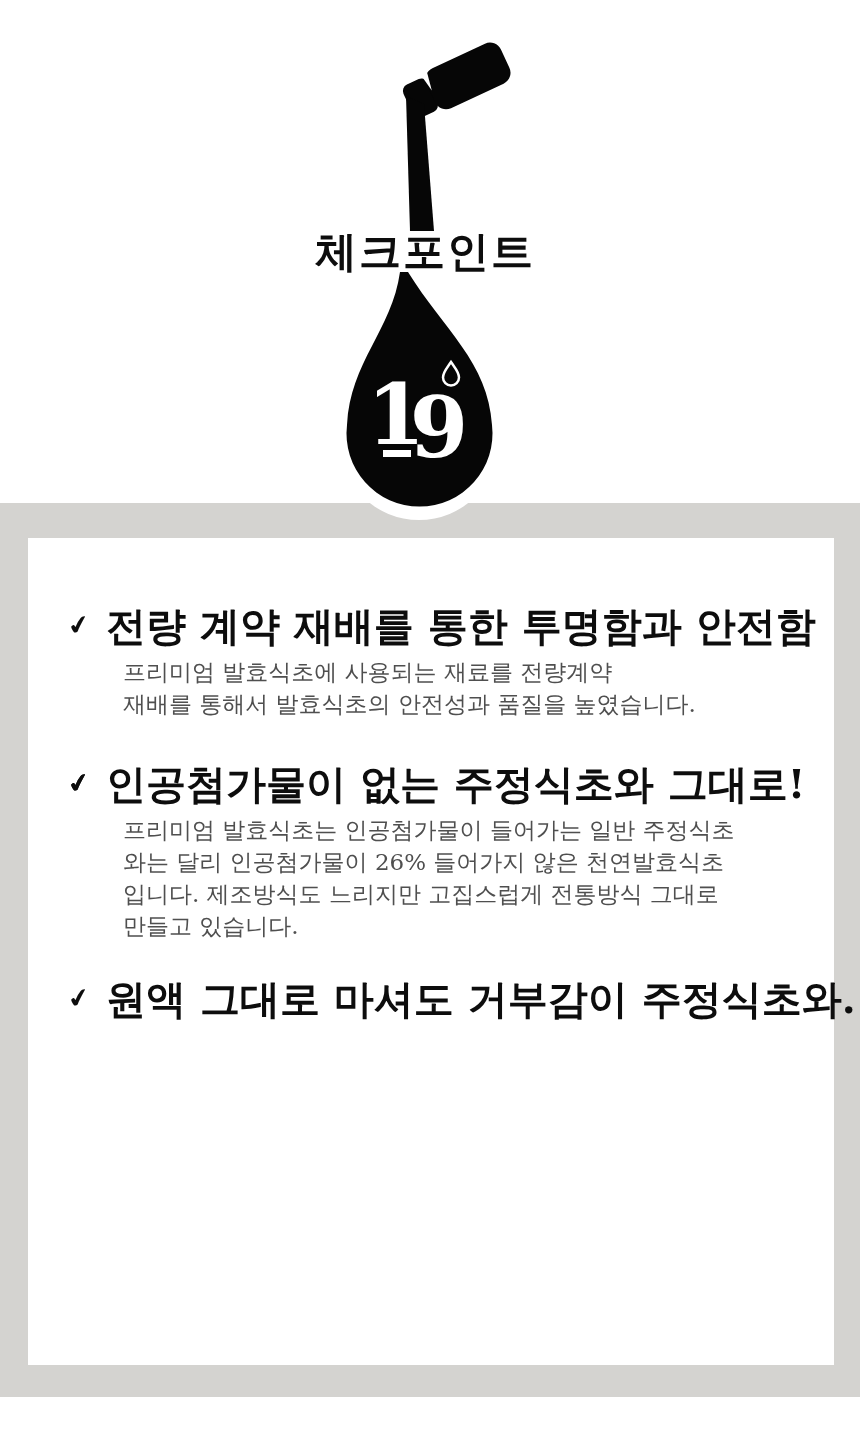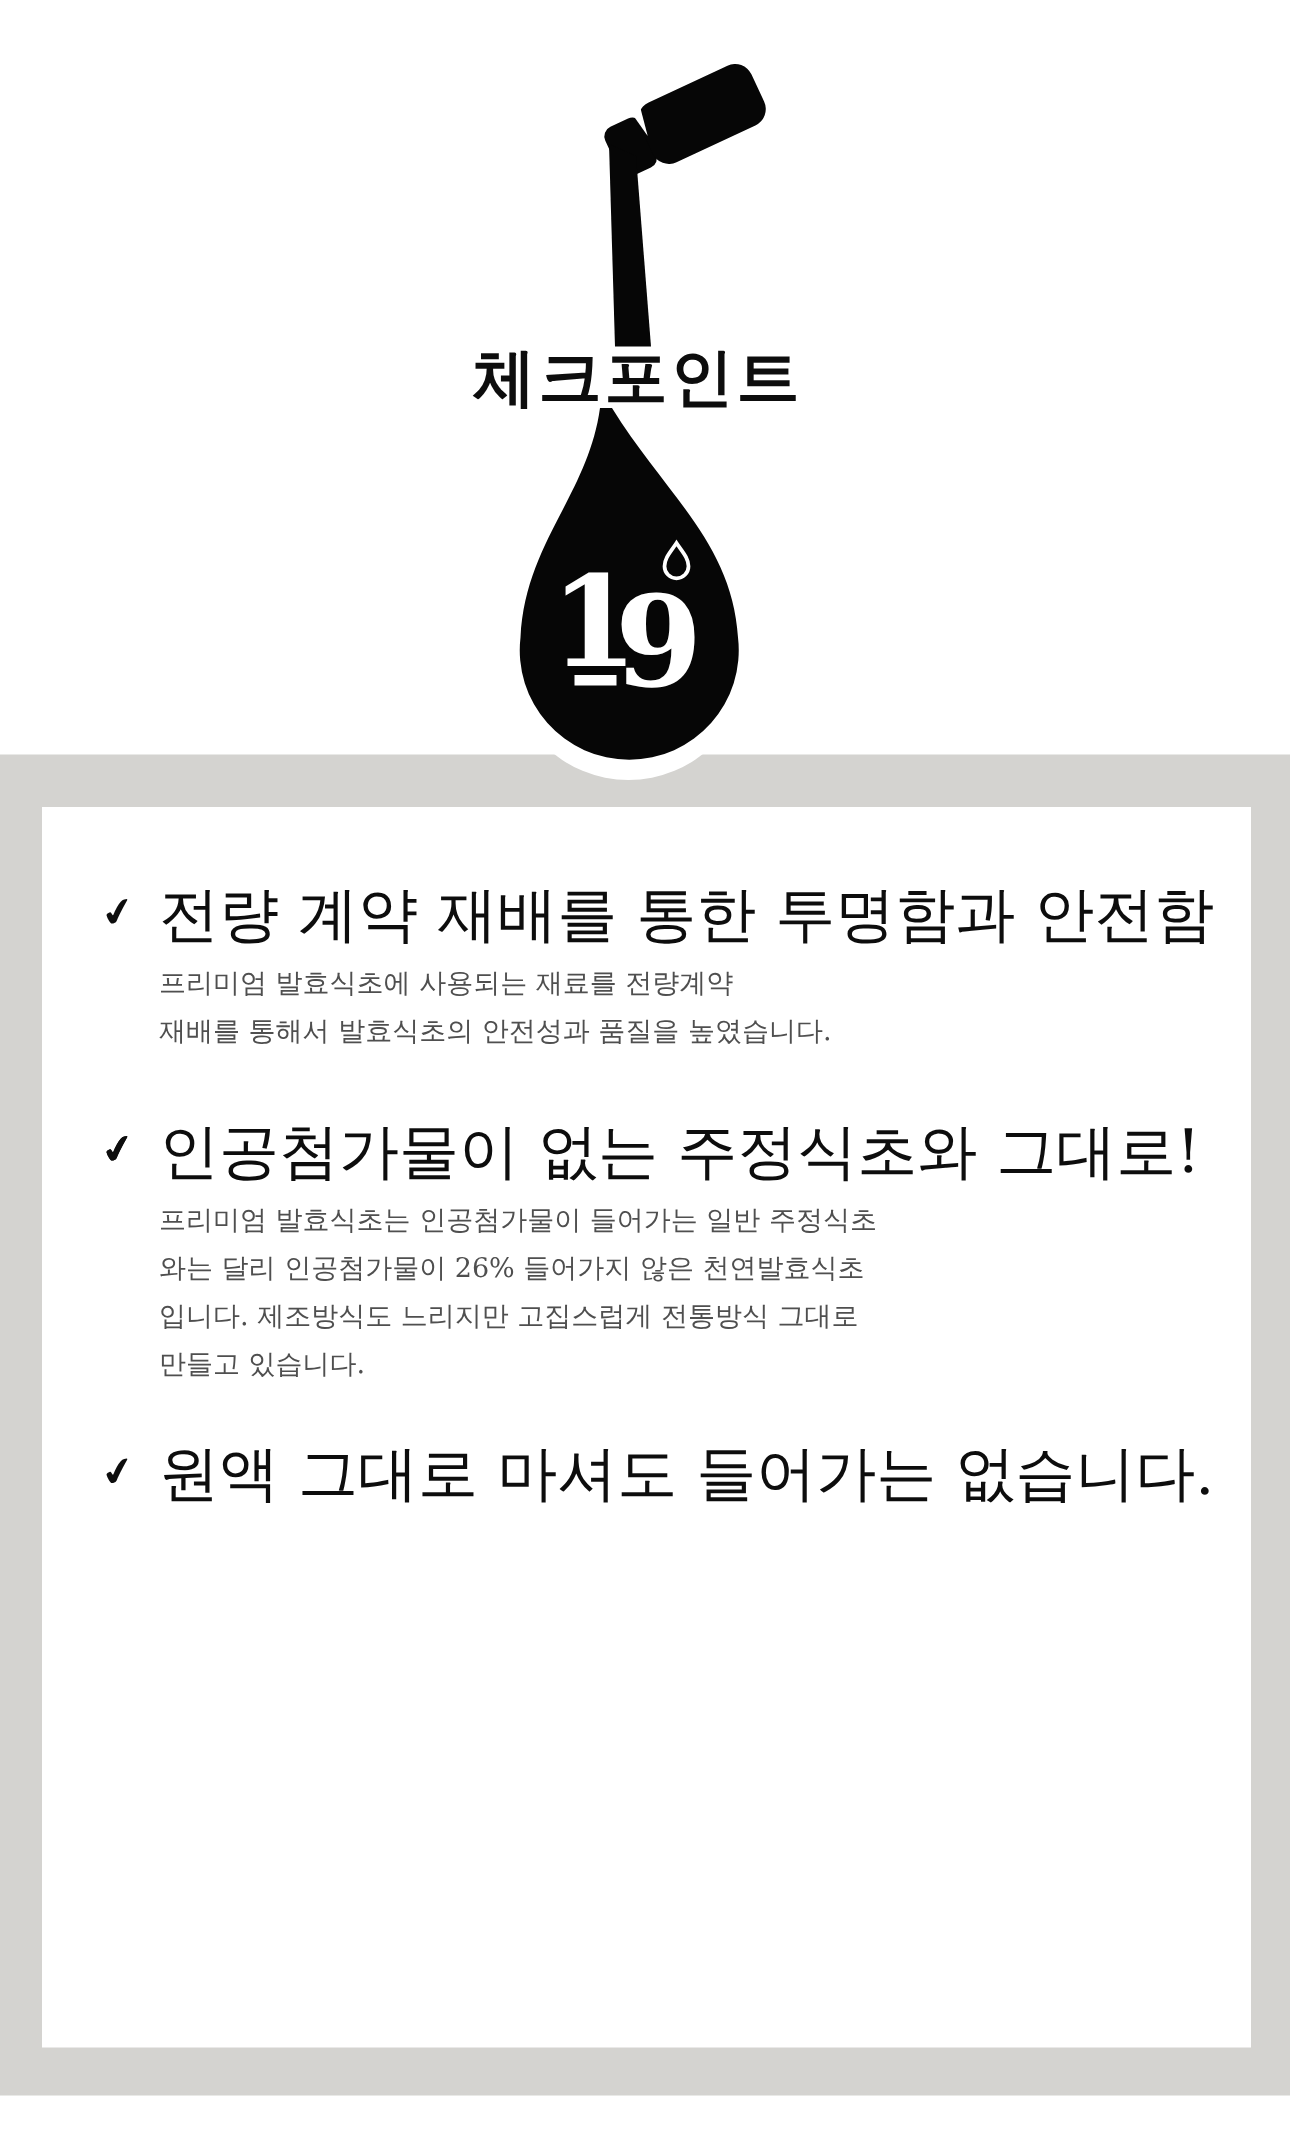--- a/index.html
+++ b/index.html
@@ -44,30 +44,30 @@
   .section.first{margin-bottom:42px;}
   .check{
     position:absolute;left:0;top:8px;
     font-family:"DejaVu Sans", sans-serif;
     font-size:26px;line-height:26px;
     color:var(--ink);
     transform:rotate(-12deg);
   }
   .title{
     font-size:40px;line-height:44px;
-    font-weight:normal;
+    font-weight:bold;
     color:var(--ink);
-    margin:0 0 8px 0;
+    margin:16px 0 8px 0;
     white-space:nowrap;
     letter-spacing:0px;
   }
   .body{
-    font-size:18px;line-height:32px;
+    font-size:23px;line-height:32px;
     color:var(--body-text);
-    margin:0 0 0 0;
+    margin:0 0 0 17px;
     white-space:pre;
   }
 </style>
 </head>
 <body>
 
 <div class="frame">
   <div class="panel">
 
     <div class="section first">
@@ -85,21 +85,21 @@
       <span class="check">✔</span>
       <h2 class="title">인공첨가물이 없는 주정식초와 그대로!</h2>
       <p class="body">프리미엄 발효식초는 인공첨가물이 들어가는 일반 주정식초
 와는 달리 인공첨가물이 26% 들어가지 않은 천연발효식초
 입니다. 제조방식도 느리지만 고집스럽게 전통방식 그대로
 만들고 있습니다.</p>
     </div>
 
     <div class="section">
       <span class="check">✔</span>
-      <h2 class="title">원액 그대로 마셔도 들어가는 없습니다.</h2>
+      <h2 class="title">원액 그대로 마셔도 거부감이 주정식초와.</h2>
     </div>
 
   </div>
 </div>
 
 <svg class="hero" width="860" height="530" viewBox="0 0 860 530">
 
   <circle cx="419" cy="440" r="80" fill="#ffffff"></circle>
 
   <path fill="#060606" d="M400,272 C392,330 350,362 347,425 A73,73 0 1 0 492,425 C488,362 444,330 408,272 Z"></path>

